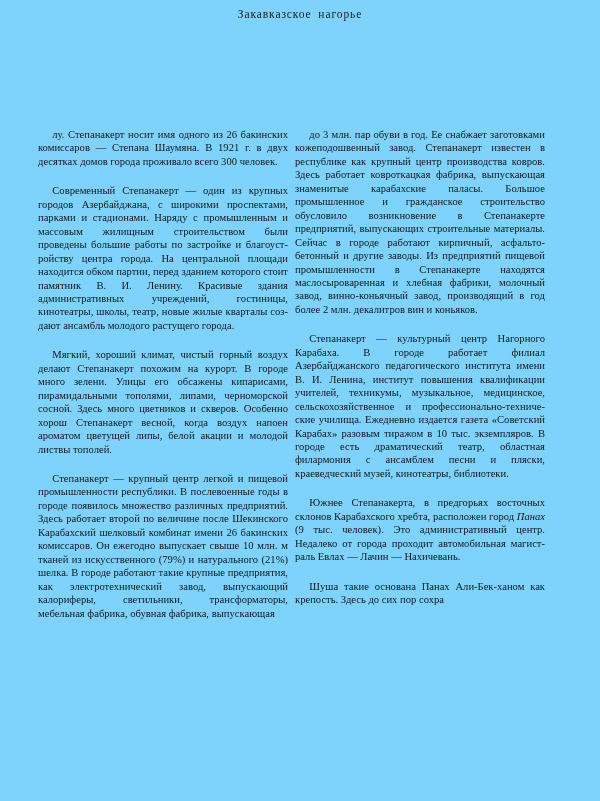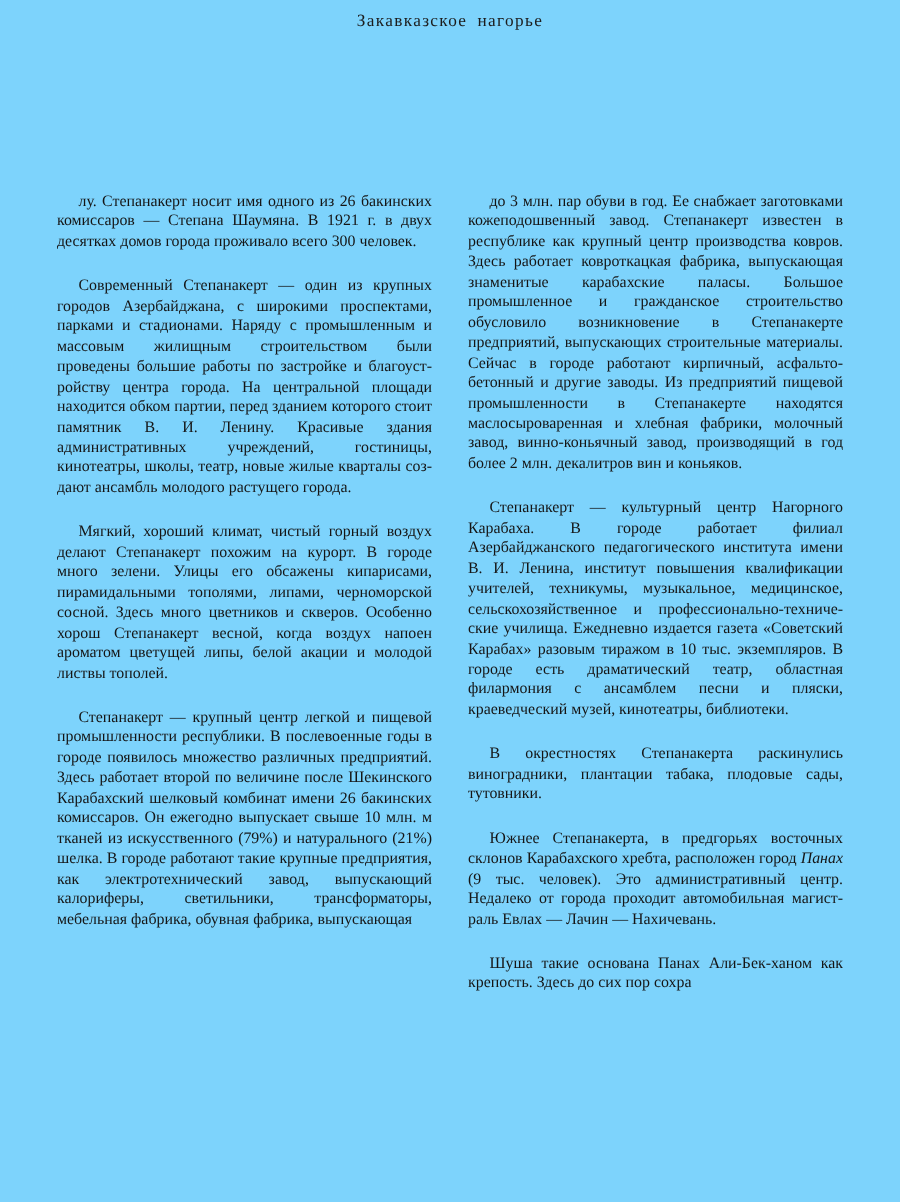--- a/index.html
+++ b/index.html
@@ -36,21 +36,21 @@
     font-family: "Liberation Serif", "DejaVu Serif", serif;
   }
 
   
   .columns {
     position: absolute;
     top: 128px;
     left: 38px;
     width: 524px;
     display: flex;
-    gap: 24px;
+    gap: 7px;
     font-family: Liberation Serif, serif;
   }
   .col {
     width: 250px;
     font-size: 10.6px;
     line-height: 13.45px;
     text-align: justify;
     text-justify: inter-word;
     color: #151515;
     hyphens: manual;
@@ -90,21 +90,20 @@
     <div class="col">
       <p>лу. Степанакерт носит имя одного из 26 ба­кинских комиссаров — Степана Шаумяна. В 1921 г. в двух десятках домов города проживало всего 300 человек.</p>
       <p>Современный Степанакерт — один из крупных городов Азербайджана, с широки­ми проспектами, парками и стадионами. Наряду с промышленным и массовым жи­лищным строительством были проведены большие работы по застройке и благоуст­ройству центра города. На центральной площади находится обком партии, перед зданием которого стоит памятник В. И. Ле­нину. Красивые здания административных учреждений, гостиницы, кинотеатры, шко­лы, театр, новые жилые кварталы соз­дают ансамбль молодого растущего го­рода.</p>
       <p>Мягкий, хороший климат, чистый гор­ный воздух делают Степанакерт похожим на курорт. В городе много зелени. Улицы его обсажены кипарисами, пирамидальны­ми тополями, липами, черноморской сос­ной. Здесь много цветников и скверов. Особенно хорош Степанакерт весной, когда воздух напоен ароматом цветущей липы, белой акации и молодой листвы тополей.</p>
       <p>Степанакерт — крупный центр легкой и пищевой промышленности республики. В послевоенные годы в городе появилось множество различных предприятий. Здесь работает второй по величине после Шекин­ского Карабахский шелковый комбинат имени 26 бакинских комиссаров. Он еже­годно выпускает свыше 10 млн. м тканей из искусственного (79%) и натурального (21%) шелка. В городе работают такие крупные предприятия, как электротехни­ческий завод, выпускающий калориферы, светильники, трансформаторы, мебельная фабрика, обувная фабрика, выпускающая</p>
     </div>
 
     <div class="col">
       <p>до 3 млн. пар обуви в год. Ее снабжает за­готовками кожеподошвенный завод. Степа­накерт известен в республике как крупный центр производства ковров. Здесь работает ковроткацкая фабрика, выпускающая зна­менитые карабахские паласы. Большое промышленное и гражданское строитель­ство обусловило возникновение в Степана­керте предприятий, выпускающих строи­тельные материалы. Сейчас в городе рабо­тают кирпичный, асфальто-бетонный и другие заводы. Из предприятий пищевой промышленности в Степанакерте находят­ся маслосыроваренная и хлебная фабрики, молочный завод, винно-коньячный завод, производящий в год более 2 млн. декалит­ров вин и коньяков.</p>
       <p>Степанакерт — культурный центр Нагор­ного Карабаха. В городе работает филиал Азербайджанского педагогического инсти­тута имени В. И. Ленина, институт повы­шения квалификации учителей, техникумы, музыкальное, медицинское, сельскохо­зяйственное и профессионально-техниче­ские училища. Ежедневно издается газета «Советский Карабах» разовым тиражом в 10 тыс. экземпляров. В городе есть драма­тический театр, областная филармония с ансамблем песни и пляски, краеведческий музей, кинотеатры, библиотеки.</p>
-      <p>В окрестностях Степанакерта раскину­лись виноградники, плантации табака, пло­довые сады, тутовники.</p>
       <p>Южнее Степанакерта, в предгорьях вос­точных склонов Карабахского хребта, рас­положен город <i>Панах</i> (9 тыс. человек). Это административный центр. Недалеко от города проходит автомобильная магист­раль Евлах — Лачин — Нахичевань.</p>
       <p>Шуша такие основана Панах Али-Бек-ха­ном как крепость. Здесь до сих пор сохра­</p>
     </div>
 
   </div>
 
   <div class="folio">256</div>
 
 </div>
 

